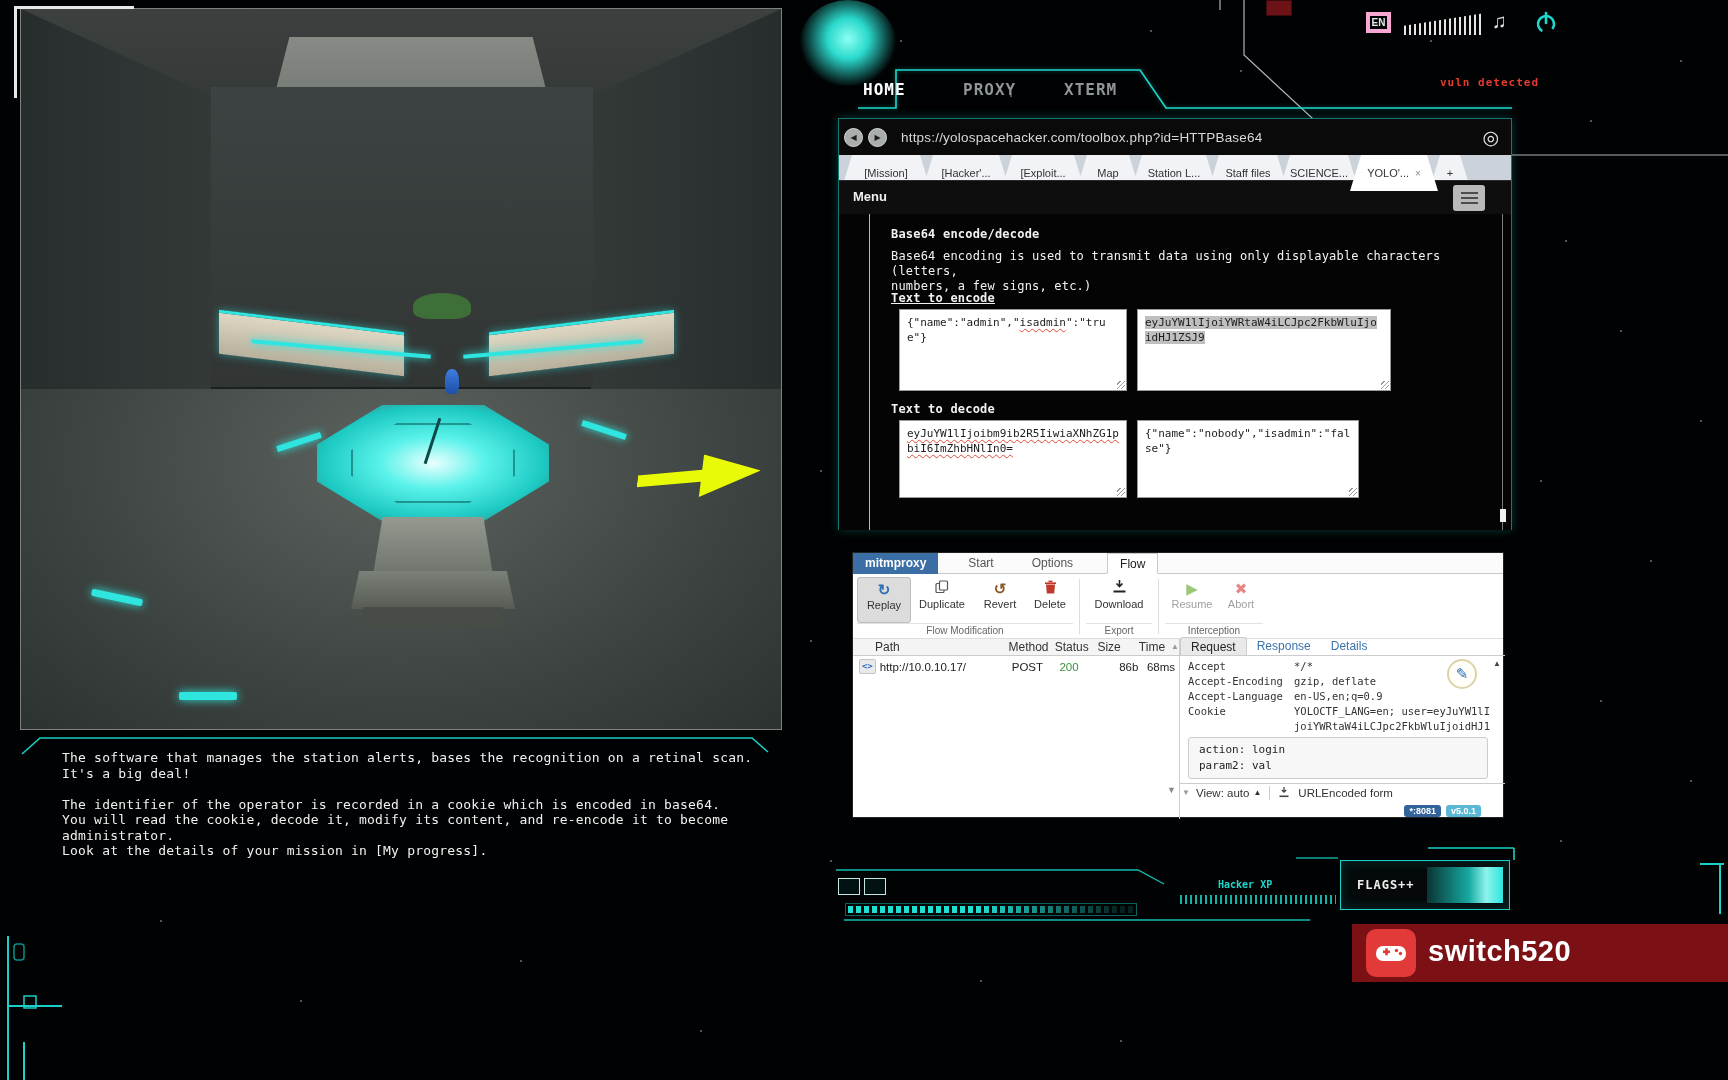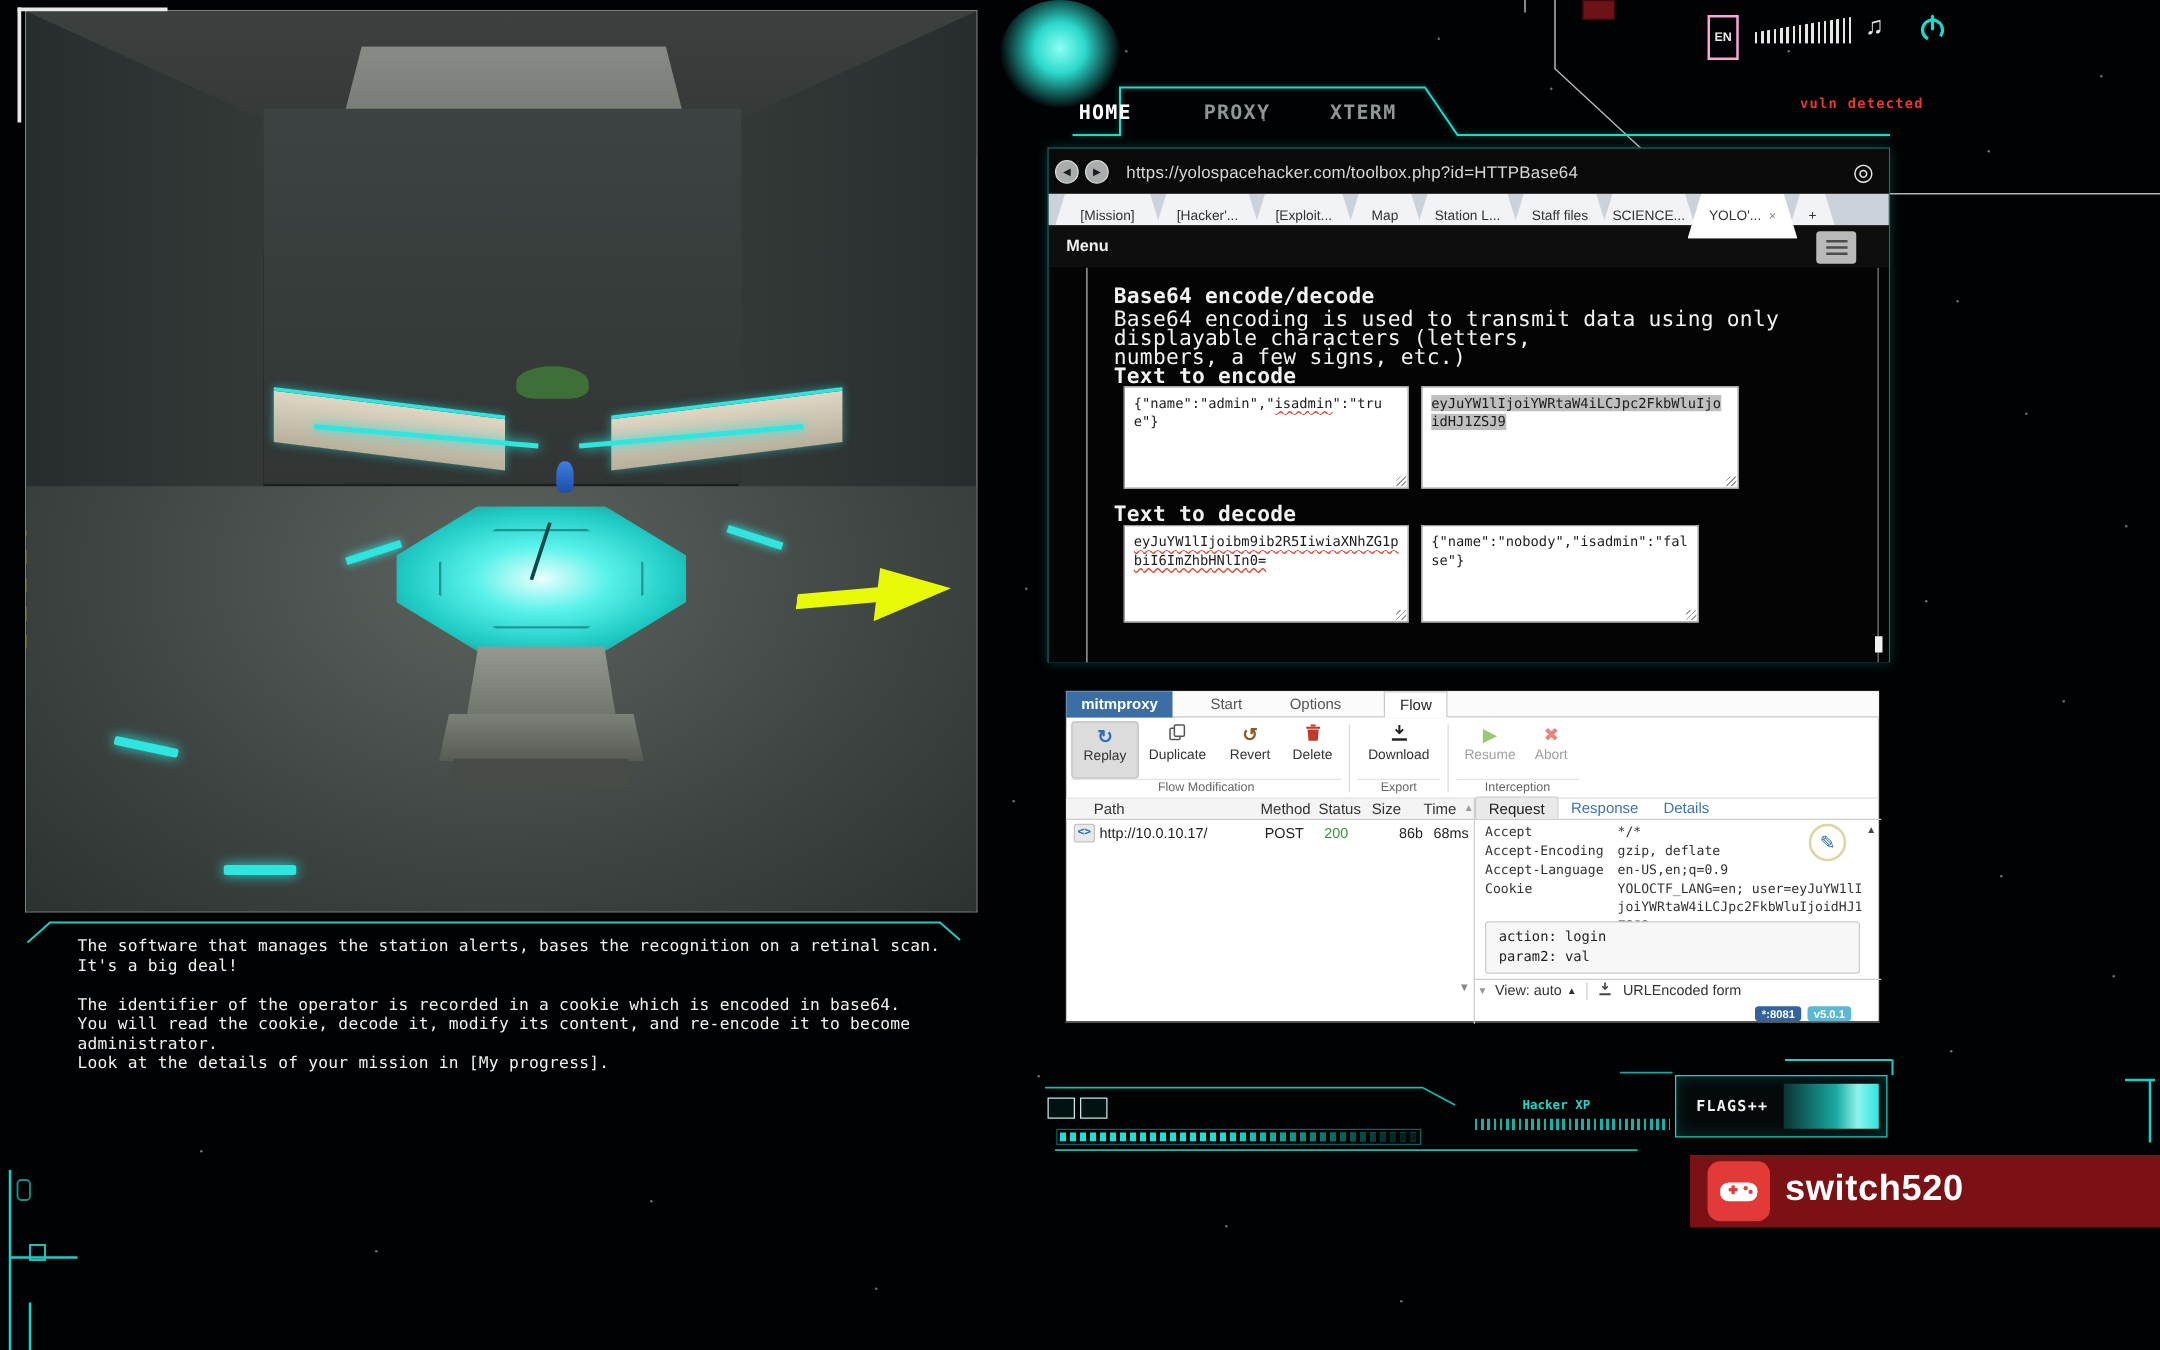--- a/index.html
+++ b/index.html
@@ -17,21 +17,21 @@
   .vp { position:absolute; }
   #corner-bracket-h { position:absolute; left:14px; top:6px; width:120px; height:3px; background:#e8e8e8; z-index:5;}
   #corner-bracket-v { position:absolute; left:14px; top:6px; width:3px; height:92px; background:#e8e8e8; z-index:5;}
 
   
   #mission { position:absolute; left:62px; top:750px; width:700px; color:#f1f1f1;
              font-family:"DejaVu Sans Mono", monospace; font-size:13px; line-height:15.5px;
              white-space:pre-line; letter-spacing:.2px; }
   #vuln { position:absolute; left:1440px; top:76px; color:#e23b30; font-family:"DejaVu Sans Mono",monospace;
           font-size:11px; font-weight:bold; letter-spacing:1px; }
-  #en-box { position:absolute; left:1366px; top:12px; width:25px; height:36px; border:2px solid #f9a8d4;
+  #en-box { position:absolute; left:1366px; top:12px; width:25px; height:21px; border:4px solid #f9a8d4;
             color:#eaeaea; font-size:10px; font-weight:bold; display:flex; align-items:center; justify-content:center; }
   #volume-bars { position:absolute; left:1404px; top:13px; width:78px; height:22px;
                  background:repeating-linear-gradient(90deg,#e6e6e6 0 2px, transparent 2px 5px);
                  clip-path:polygon(0 58%,100% 2%,100% 100%,0 100%); }
   #music-note { position:absolute; left:1492px; top:10px; color:#e0e0e0; font-size:20px; }
   #power-btn { position:absolute; left:1534px; top:11px; width:24px; height:24px; }
   #red-box-top { position:absolute; left:1266px; top:0; width:26px; height:16px; background:#6d1216; border:1px solid #3c0a0c; }
 
   
   .navtab { position:absolute; top:80px; font-family:"DejaVu Sans Mono",monospace; font-size:16px;
@@ -56,21 +56,21 @@
   #menubar { position:absolute; left:0; top:61px; width:100%; height:34px; background:#0e0e0e; border-top:1px solid #2a2a2a; }
   #menu-label { position:absolute; left:14px; top:8px; color:#efefef; font-size:13px; font-weight:bold; }
   #hamburger { position:absolute; right:26px; top:4px; width:32px; height:26px; background:#b9b9b9; border-radius:3px;
                display:flex; flex-direction:column; align-items:center; justify-content:center; gap:3px; }
   #hamburger i { width:17px; height:2px; background:#4c4c4c; }
   #bcontent { position:absolute; left:0; top:95px; width:100%; height:316px; background:#040404; overflow:hidden;
               font-family:"DejaVu Sans Mono",monospace; }
   #content-vline { position:absolute; left:30px; top:0; width:1px; height:100%; background:#d8d8d8; opacity:.85; }
   #content-scroll { position:absolute; right:8px; top:0; width:1px; height:100%; background:#cfcfcf; opacity:.6; }
   #scroll-thumb { position:absolute; right:5px; bottom:8px; width:6px; height:13px; background:#f0f0f0; }
-  .ptext { position:absolute; color:#f2f2f2; font-size:17px; letter-spacing:.2px; }
+  .ptext { position:absolute; color:#f2f2f2; font-size:12px; letter-spacing:.2px; }
   .ptitle { font-weight:bold; }
   .tbox { position:absolute; background:#fff; border:1px solid #9a9a9a; color:#1c1c1c; font-size:11px;
           line-height:15px; padding:5px 7px; word-break:break-all; font-family:"DejaVu Sans Mono",monospace; }
   .tbox::after { content:""; position:absolute; right:1px; bottom:1px; width:8px; height:8px;
                  background:repeating-linear-gradient(135deg, transparent 0 2px, #9a9a9a 2px 3px); }
   .squig { text-decoration:underline; text-decoration-style:wavy; text-decoration-color:#e04a3a;
            text-decoration-thickness:1px; text-underline-offset:2px; }
   .selhl { background:#bfbfbf; }
 
   
@@ -303,21 +303,21 @@
         </div>
     </div>
     <div id="bcontent">
       <div id="content-vline"></div>
       <div id="content-scroll"></div>
       <div id="scroll-thumb"></div>
 
       <div class="ptext ptitle" style="left:52px;top:13px;">Base64 encode/decode</div>
       <div class="ptext" style="left:52px;top:35px;white-space:pre-line;line-height:15px;">Base64 encoding is used to transmit data using only displayable characters (letters,
 numbers, a few signs, etc.)</div>
-      <div class="ptext ptitle" style="left:52px;top:77px;">Text to encode</div>
+      <div class="ptext ptitle" style="left:52px;top:77px;text-decoration:underline;">Text to encode</div>
 
       <div class="tbox" style="left:60px;top:95px;width:228px;height:82px;">
         <span>{"name":"admin","</span><span class="squig">isadmin</span><span>":"true"}</span>
       </div>
       <div class="tbox" style="left:298px;top:95px;width:254px;height:82px;">
         <span class="selhl">eyJuYW1lIjoiYWRtaW4iLCJpc2FkbWluIjoidHJ1ZSJ9</span>
       </div>
 
       <div class="ptext ptitle" style="left:52px;top:188px;">Text to decode</div>
       <div class="tbox" style="left:60px;top:206px;width:228px;height:78px;">

